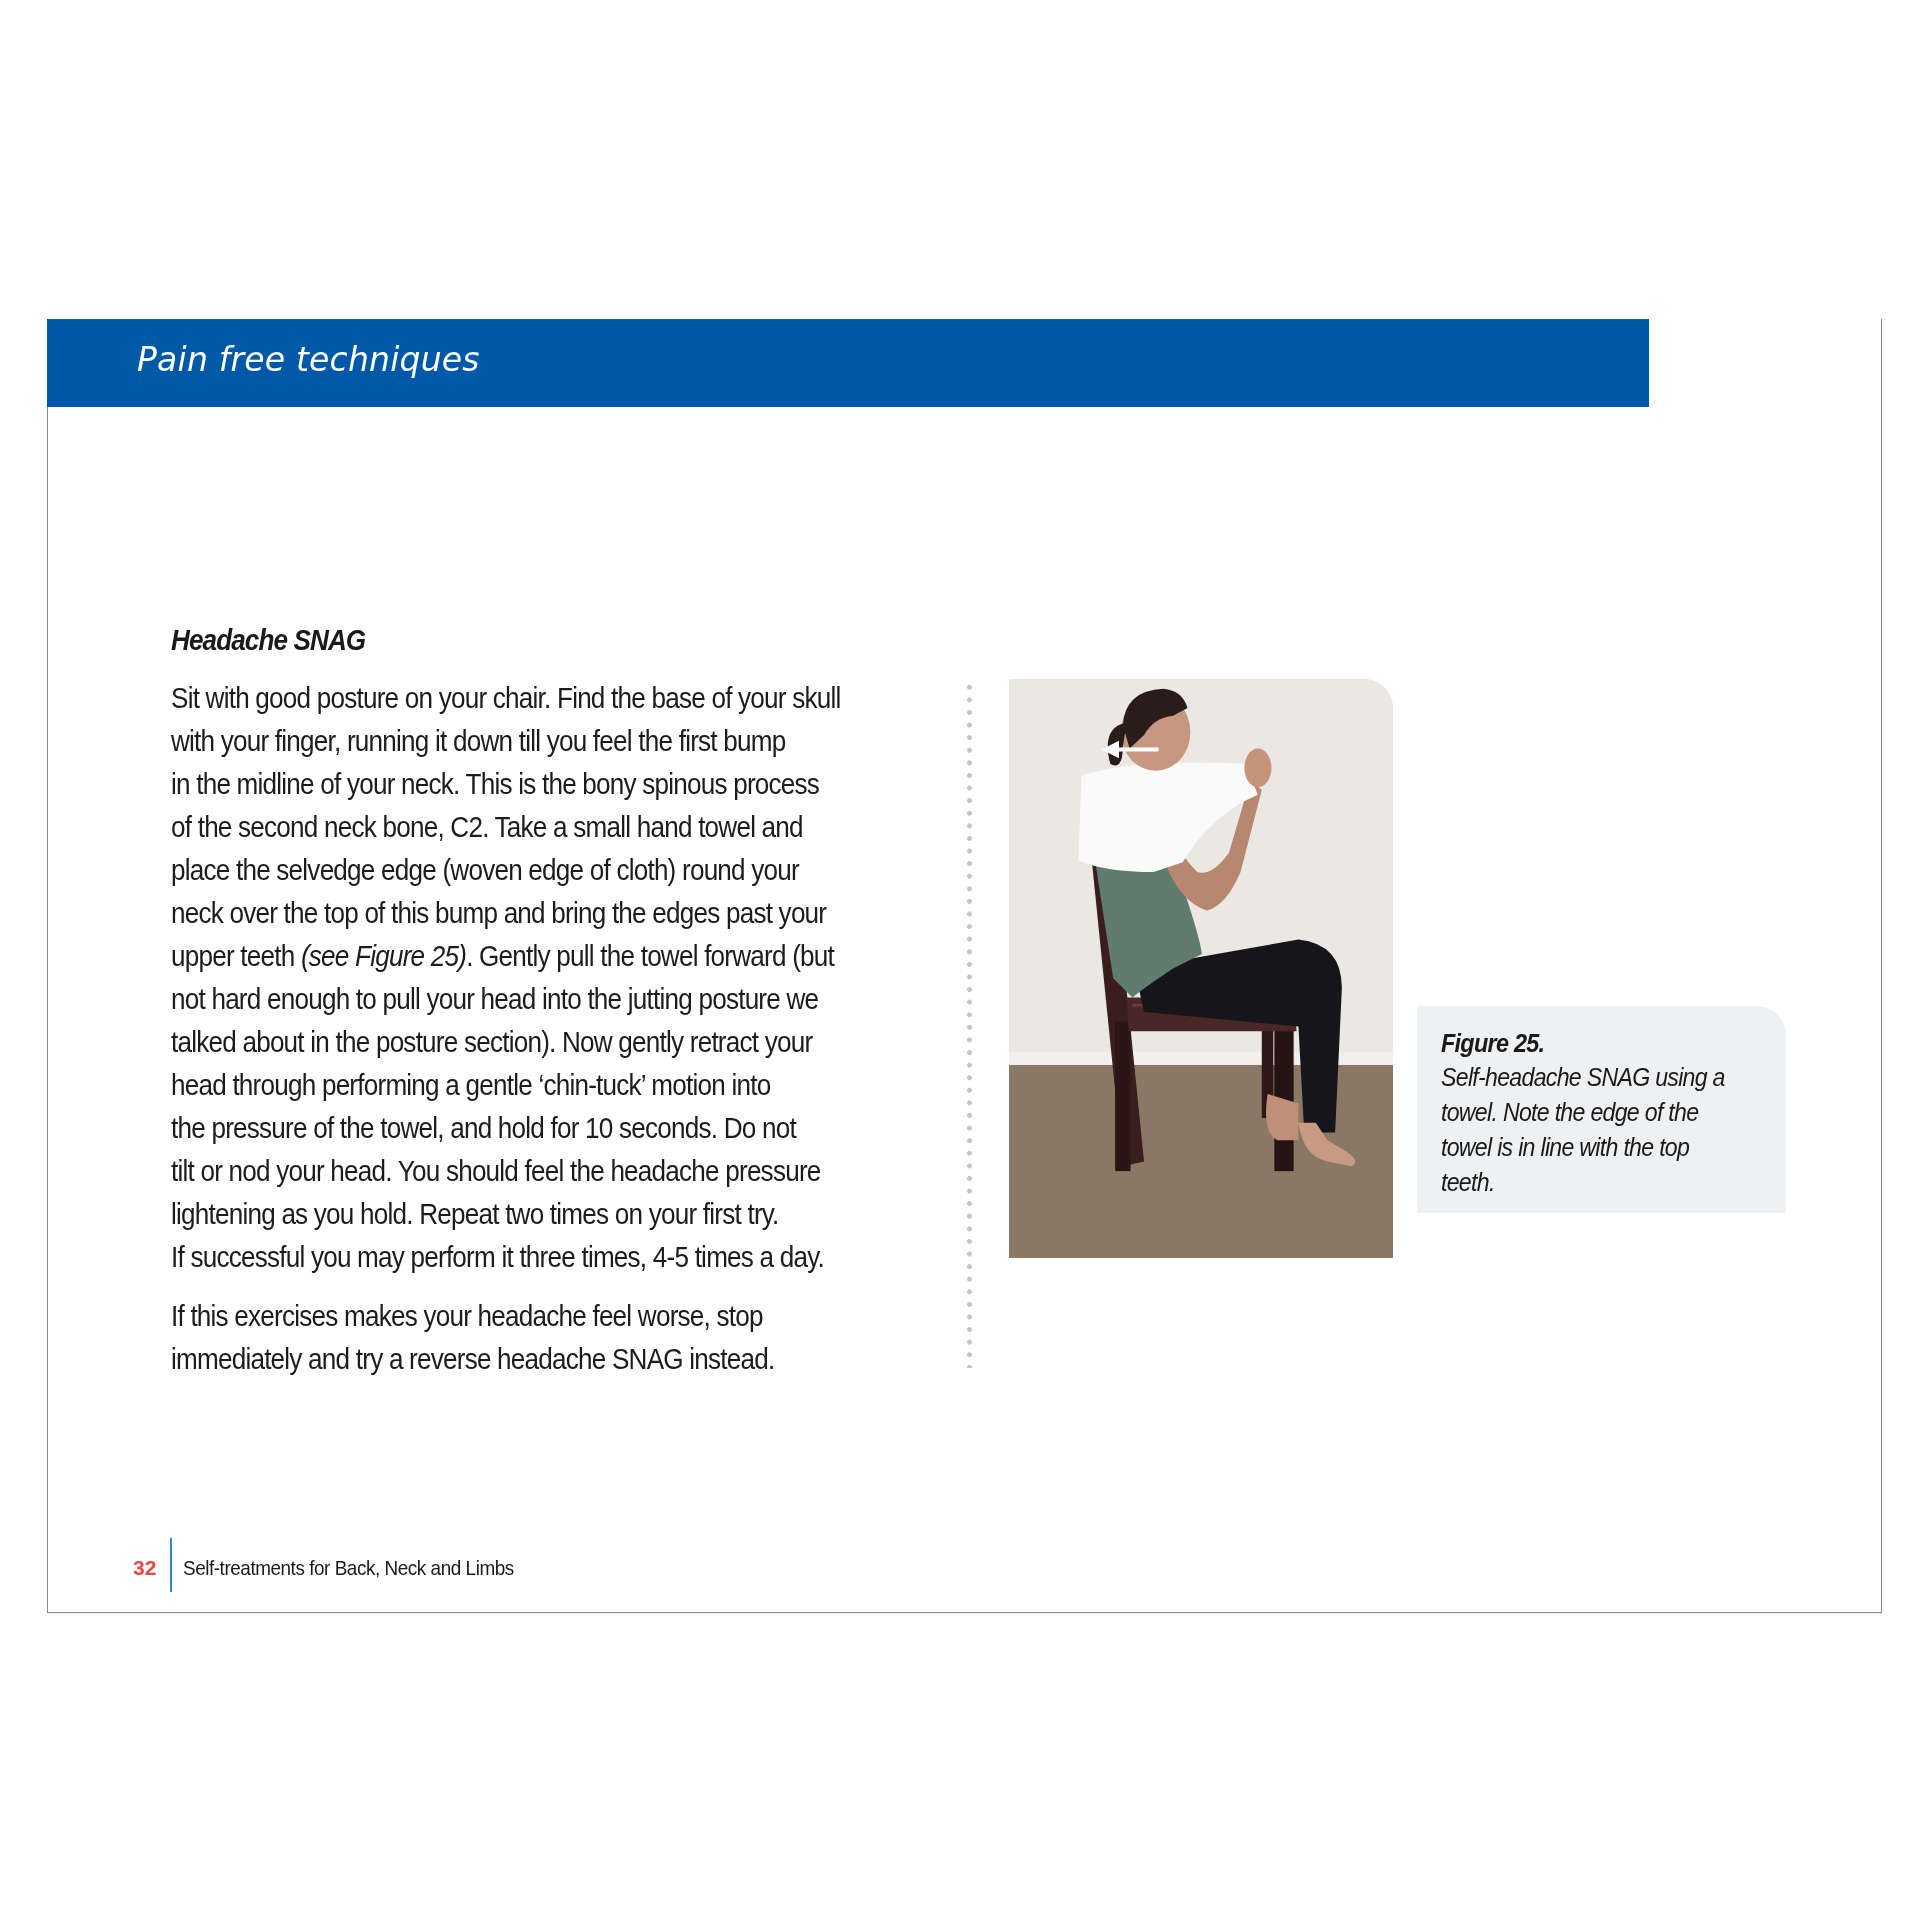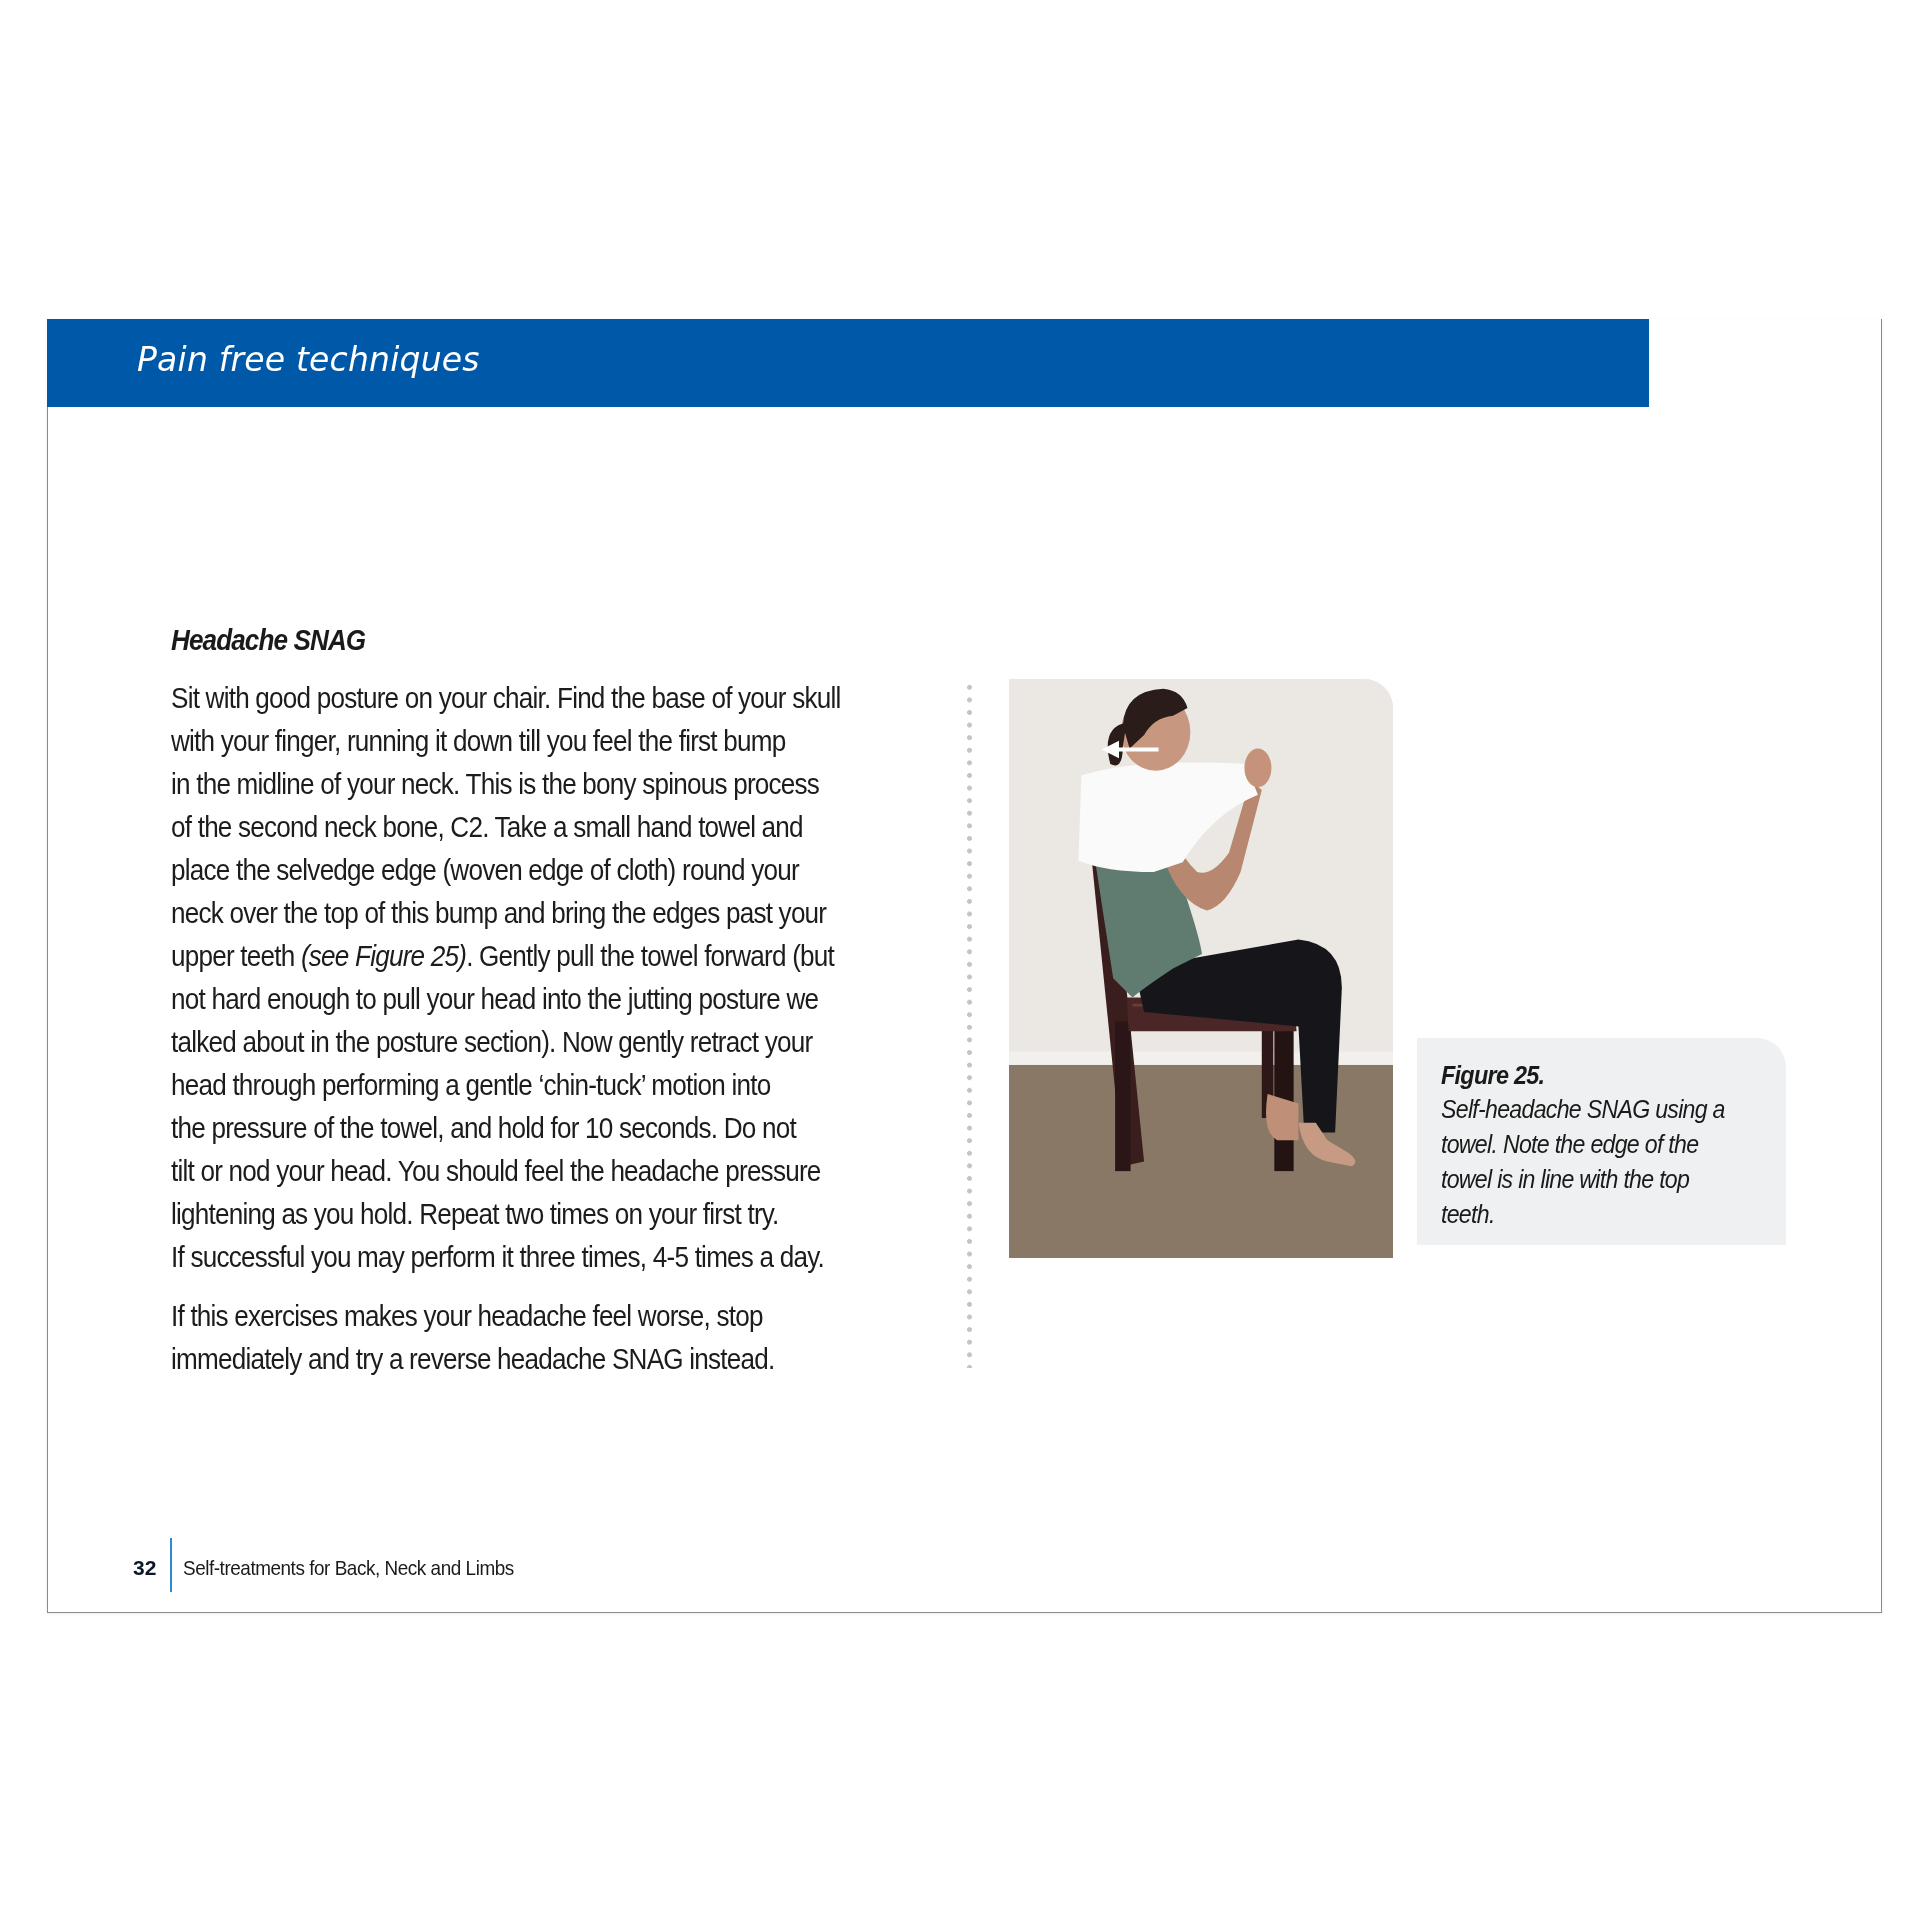--- a/index.html
+++ b/index.html
@@ -42,33 +42,32 @@
   .photo {
     position: absolute; left: 1009px; top: 679px; width: 384px; height: 579px;
     border-top-right-radius: 29px; overflow: hidden;
     background: linear-gradient(180deg, #ece9e4 0%, #e7e4df 60%, #e2dfd9 66%);
   }
   .photo svg { display: block; }
   .caption {
     position: absolute; left: 1417px; top: 1006px; width: 369px; height: 207px;
     background: #eff0f1; border-top-right-radius: 29px; box-sizing: border-box;
     padding: 21px 9.7px 0 24px;
-    margin-top: 32px;
   }
   .caption-title {
     display: block; font-weight: bold; font-style: italic; font-size: 26px; line-height: 33px;
     letter-spacing: -0.8px; color: #1a1a1a; transform: scaleX(0.9); transform-origin: left top; white-space: nowrap;
   }
   .caption-text {
     display: block; font-style: italic; font-size: 26px; line-height: 35px;
     letter-spacing: -0.8px; color: #1a1a1a; transform: scaleX(0.89); transform-origin: left top;
   }
   .caption-text .line { display: block; white-space: nowrap; }
   .footer-num {
-    position: absolute; left: 133px; top: 1556px; font-weight: bold; font-size: 21px; color: #0f172a;
+    position: absolute; left: 133px; top: 1556px; font-weight: bold; font-size: 21px; color: #ef4444;
   }
   .footer-bar {
     position: absolute; left: 170px; top: 1538px; width: 1.9px; height: 54px; background: #2e8bd0;
   }
   .footer-title {
     position: absolute; left: 183px; top: 1556px; font-size: 21px; color: #1a1a1a;
     letter-spacing: -0.5px; transform: scaleX(0.9); transform-origin: left top; white-space: nowrap;
   }
 </style>
 </head>

